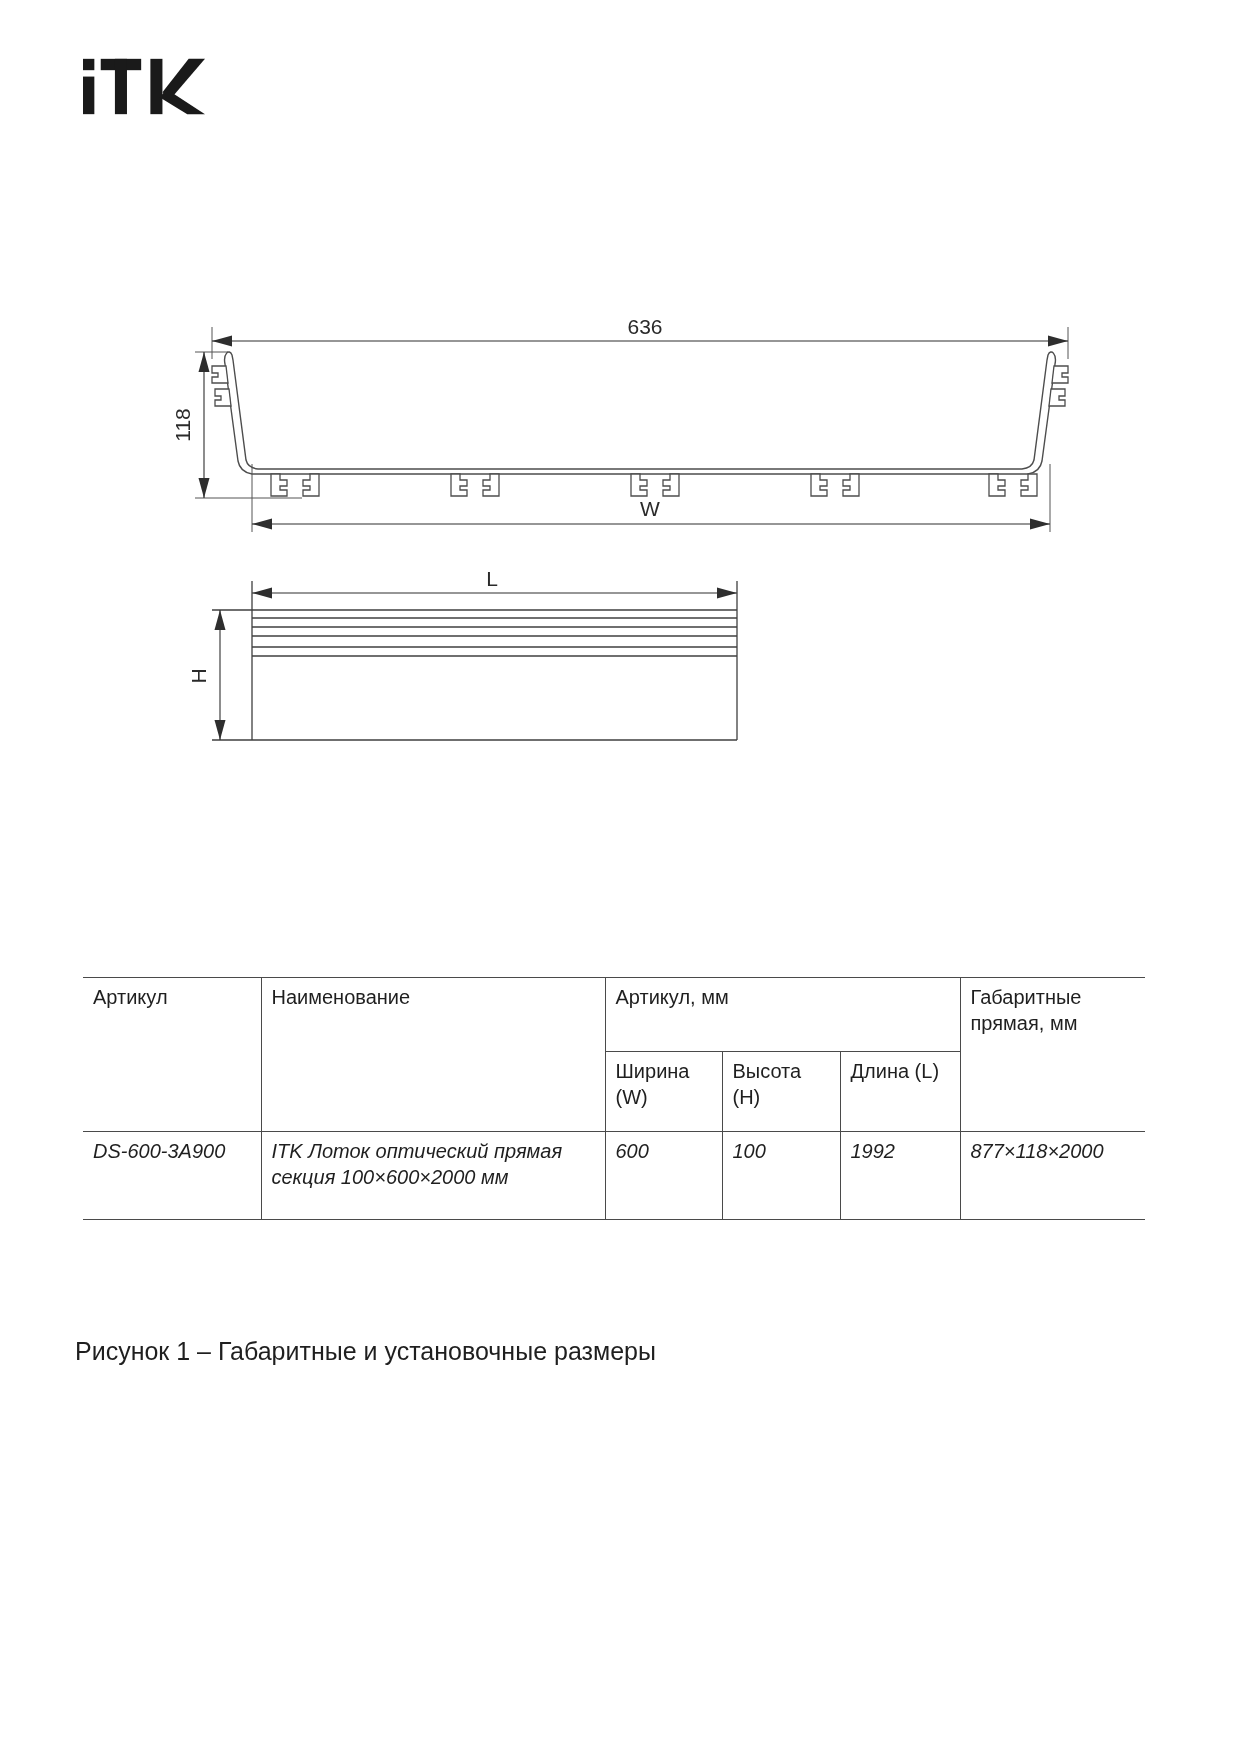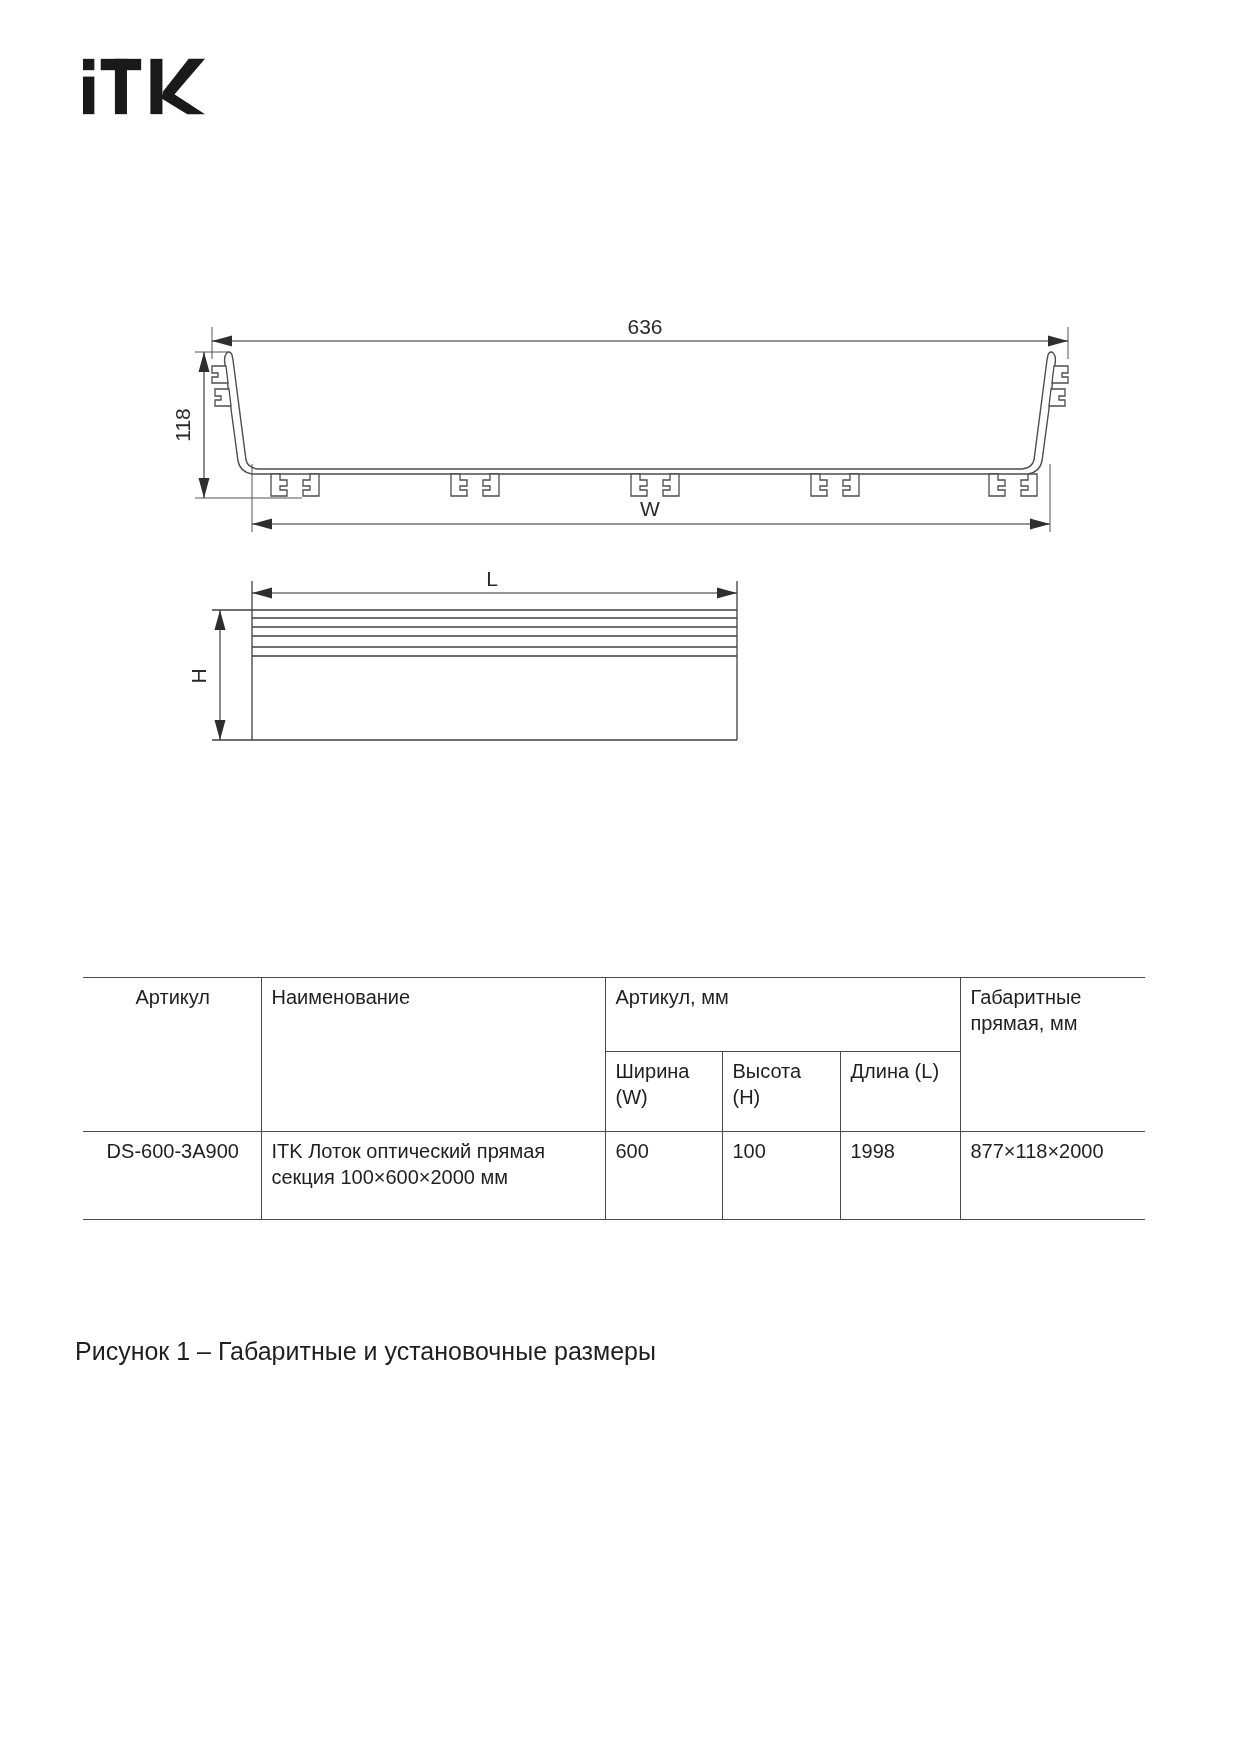--- a/index.html
+++ b/index.html
@@ -15,25 +15,25 @@
     border-collapse:collapse;table-layout:fixed;
     font-size:20px;line-height:1.28;color:#1f1f1f;
   }
   .spec-table th,.spec-table td{
     font-weight:normal;text-align:left;vertical-align:top;
     padding:7px 8px 6px 10px;
     border:1.5px solid #4a4a4a;
   }
   .spec-table tr>*:first-child{border-left:none;}
   .spec-table tr>*:last-child{border-right:none;}
-  .spec-table .no-left{border-left:none;text-align:center;}
+  .spec-table .no-left{border-left:none;}
   .spec-table .no-right{border-right:none;}
   .spec-table .r1{height:60px;}
   .spec-table .r2{height:66px;}
-  .spec-table .r3{height:74px;}
+  .spec-table .r3{height:74px;font-style:italic;}
 
   .figure-caption{
     position:absolute;left:75px;top:1313px;
     font-size:25px;color:#1f1f1f;white-space:nowrap;margin-top:24px;
   }
 
   .dim-text{font-family:"Liberation Sans",sans-serif;font-size:21px;fill:#2a2a2a;}
   .profile{fill:#ffffff;stroke:#4d4d4d;stroke-width:1.4;}
   .clip{fill:#ffffff;stroke:#4d4d4d;stroke-width:1.3;}
   .dimline{stroke:#2e2e2e;stroke-width:1.1;fill:none;}
@@ -171,19 +171,19 @@
     <tr>
       <th class="r2">Ширина (W)</th>
       <th class="r2">Высота (H)</th>
       <th class="r2">Длина (L)</th>
     </tr>
     <tr>
       <td class="r3 no-left">DS-600-3A900</td>
       <td class="r3">ITK Лоток оптический прямая секция 100×600×2000 мм</td>
       <td class="r3">600</td>
       <td class="r3">100</td>
-      <td class="r3">1998</td>
+      <td class="r3">1992</td>
       <td class="r3 no-right">877×118×2000</td>
     </tr>
   </tbody>
 </table>
 
 <div class="figure-caption">Рисунок 1 – Габаритные и установочные размеры</div>
 
 </body></html>

